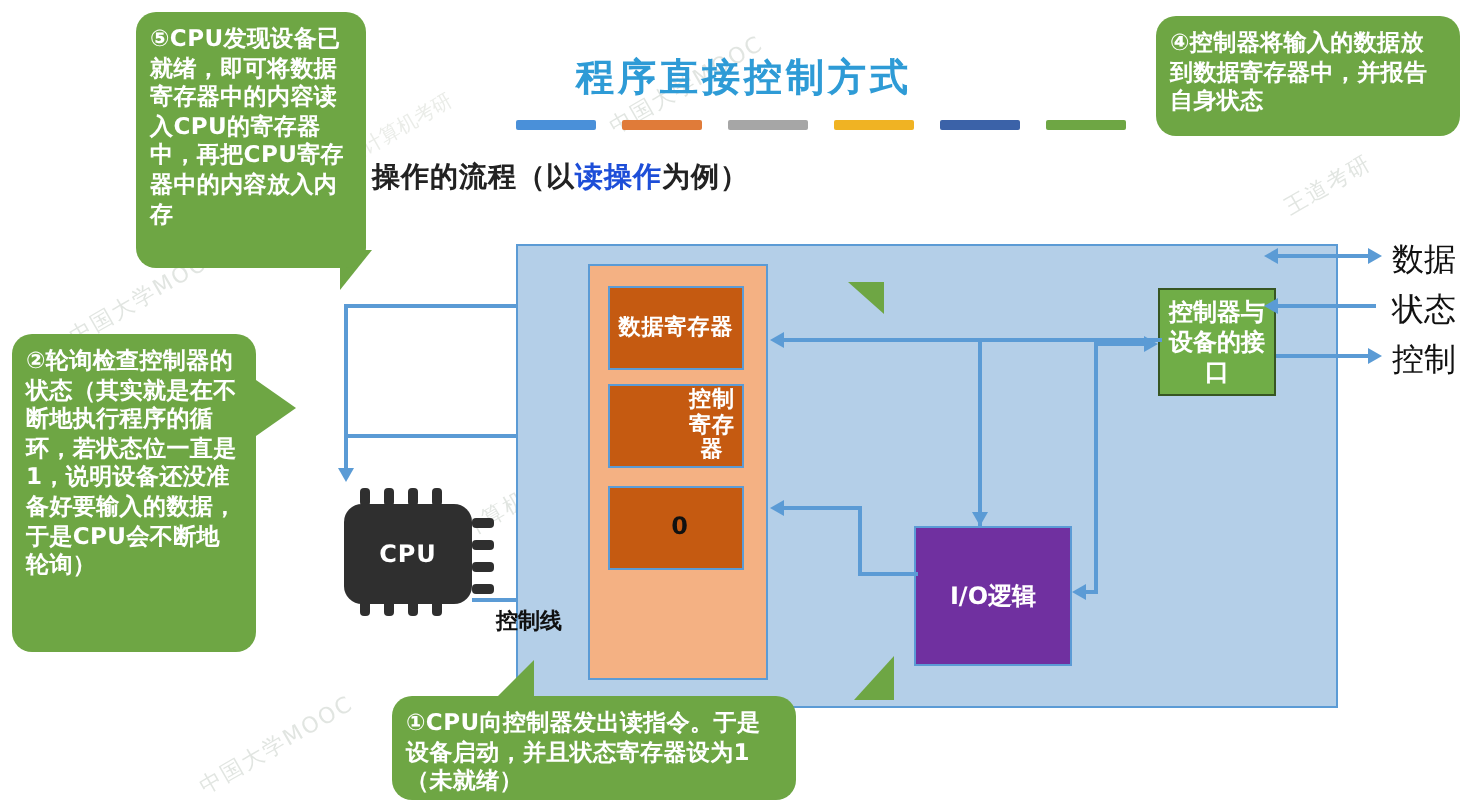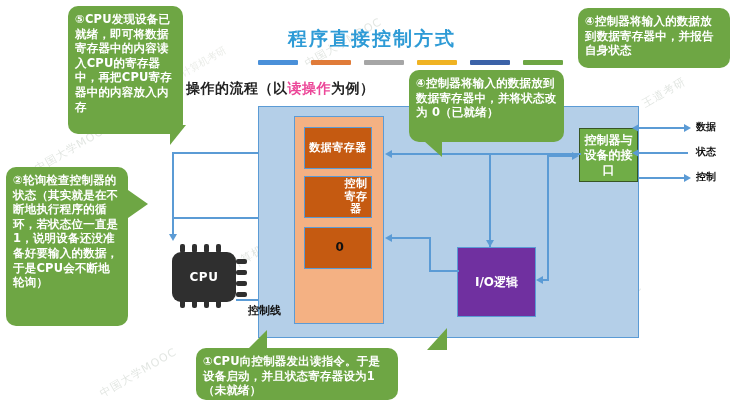--- a/index.html
+++ b/index.html
@@ -16,24 +16,24 @@
       transform:rotate(-30deg);white-space:nowrap;pointer-events:none;}
 
   
   #title{position:absolute;left:288px;top:26px;font-size:19px;font-weight:bold;
          color:#2E9BD6;letter-spacing:2px;white-space:nowrap;
          font-family:"DejaVu Sans","Liberation Sans",sans-serif;}
   .tbar{position:absolute;top:60px;height:5px;border-radius:1px;}
 
   #subtitle{position:absolute;left:186px;top:80px;font-size:14px;color:#222;
             white-space:nowrap;font-weight:bold;letter-spacing:.5px;}
-  #subtitle .red{color:#ec4899;}
-
-  
-  #panel{position:absolute;left:258px;top:106px;width:381px;height:232px;
+  #subtitle .red{color:#1d4ed8;}
+
+  
+  #panel{position:absolute;left:258px;top:122px;width:411px;height:232px;
          background:#B4CFE8;border:1px solid #5B9BD5;box-sizing:border-box;}
 
   
   #controller{position:absolute;left:35px;top:9px;width:90px;height:208px;
               background:#F4B183;border:1px solid #5B9BD5;box-sizing:border-box;}
 
   .reg{position:absolute;left:9px;width:68px;background:#C55A11;
        border:1px solid #5B9BD5;box-sizing:border-box;color:#fff;
        font-size:11px;font-weight:bold;line-height:1.15;text-align:center;
        display:flex;align-items:center;justify-content:center;
@@ -58,21 +58,21 @@
   
   .w{position:absolute;background:#5B9BD5;}
   .wh{height:2px;}
   .wv{width:2px;}
   .arr{position:absolute;width:0;height:0;}
   .arr-l{border-top:4px solid transparent;border-bottom:4px solid transparent;border-right:7px solid #5B9BD5;}
   .arr-r{border-top:4px solid transparent;border-bottom:4px solid transparent;border-left:7px solid #5B9BD5;}
   .arr-d{border-left:4px solid transparent;border-right:4px solid transparent;border-top:7px solid #5B9BD5;}
 
   
-  .buslabel{position:absolute;font-size:10px;color:#111;font-weight:bold;white-space:nowrap;}
+  .buslabel{position:absolute;font-size:16px;color:#111;font-weight:normal;white-space:nowrap;}
 
   
   #cpu{position:absolute;left:164px;top:243px;width:80px;height:66px;}
   #cpu .body{position:absolute;left:8px;top:9px;width:64px;height:50px;
              background:#2F2F2F;border-radius:9px;}
   #cpu .lbl{position:absolute;left:8px;top:9px;width:64px;height:50px;
             color:#fff;font-size:12px;font-weight:bold;letter-spacing:.5px;
             display:flex;align-items:center;justify-content:center;}
   #cpu .pin{position:absolute;background:#2F2F2F;border-radius:2px;}
   .pin-t{width:5px;height:9px;top:1px;}
@@ -196,20 +196,19 @@
 
   <div class="tail" style="left:170px;top:125px;border-left:16px solid #6EA644;border-bottom:20px solid transparent;"></div>
   <div class="callout" style="left:68px;top:6px;width:115px;height:128px;">⑤CPU发现设备已就绪，即可将数据寄存器中的内容读入CPU的寄存器中，再把CPU寄存器中的内容放入内存</div>
 
   <div class="tail" style="left:128px;top:190px;border-left:20px solid #6EA644;border-top:14px solid transparent;border-bottom:14px solid transparent;"></div>
   <div class="callout" style="left:6px;top:167px;width:122px;height:159px;">②轮询检查控制器的状态（其实就是在不断地执行程序的循环，若状态位一直是1，说明设备还没准备好要输入的数据，于是CPU会不断地轮询）</div>
 
   <div class="callout" style="left:578px;top:8px;width:152px;height:60px;">④控制器将输入的数据放到数据寄存器中，并报告自身状态</div>
 
   <div class="tail" style="left:424px;top:141px;border-right:18px solid #6EA644;border-bottom:16px solid transparent;"></div>
-  <div class="callout" style="left:409px;top:70px;width:155px;height:72px;">④控制器将输入的数据放到数据寄存器中，并将状态改为 0（已就绪）</div>
 
   <div class="tail" style="left:249px;top:330px;border-right:18px solid #6EA644;border-top:18px solid transparent;"></div>
   <div class="callout" style="left:196px;top:348px;width:202px;height:52px;">①CPU向控制器发出读指令。于是设备启动，并且状态寄存器设为1（未就绪）</div>
 
   <div class="tail" style="left:427px;top:328px;border-right:20px solid #6EA644;border-top:22px solid transparent;"></div>
 
 </div>
 
 </body></html>

